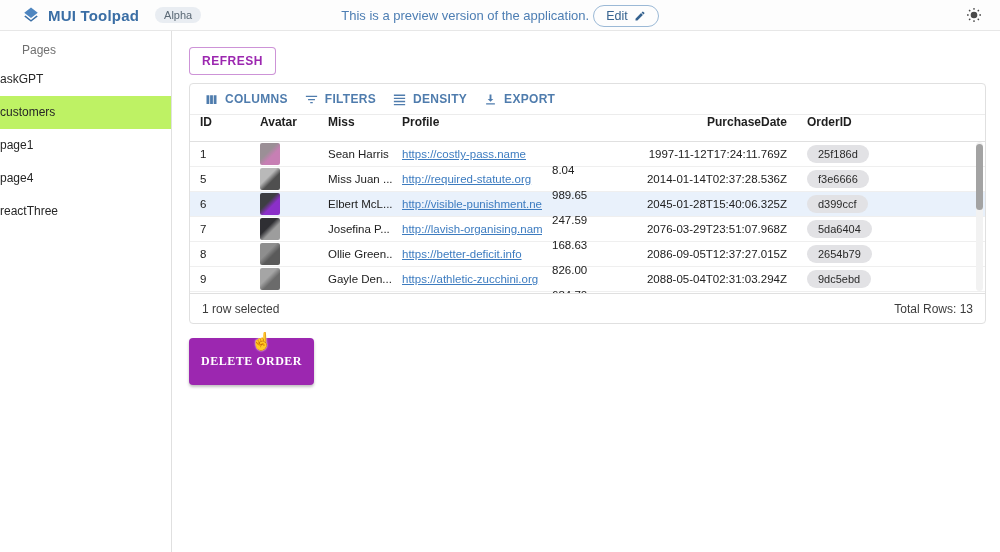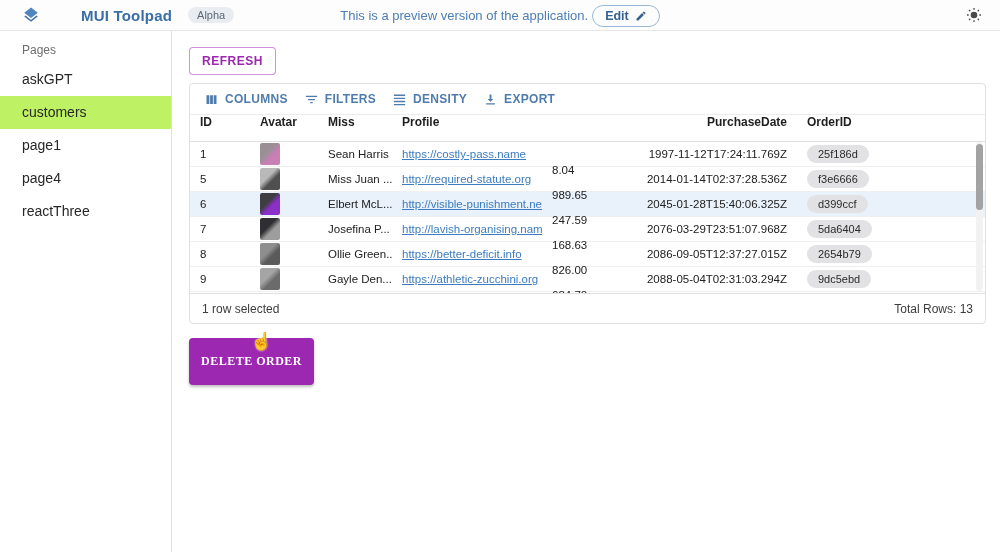--- a/index.html
+++ b/index.html
@@ -4,38 +4,38 @@
 <style>
   * { margin:0; padding:0; box-sizing:border-box; }
   html,body { width:1000px; height:552px; overflow:hidden; background:#fff;
               font-family:"Liberation Sans", sans-serif; }
 
   
   .topbar { position:absolute; left:0; top:0; width:1000px; height:31px;
             background:#fdfdfd; border-bottom:1px solid #e7e7e7;
             display:flex; align-items:center; padding:0 16px 0 22px; z-index:5; }
   .brand { display:flex; align-items:center; gap:8px; }
-  .brand-title { font-size:15px; font-weight:700; color:#3a6ea5; letter-spacing:.2px;margin-left:33px; }
+  .brand-title { font-size:15px; font-weight:700; color:#3a6ea5; letter-spacing:.2px; }
   .alpha-chip { margin-left:8px; background:#e9edf2; color:#5a6875; font-size:11px;
                 padding:2px 9px; border-radius:10px; }
   .topbar-center { position:absolute; left:0; right:0; top:0; height:31px;
                    display:flex; align-items:center; justify-content:center; gap:4px;
                    pointer-events:none; }
   .preview-text { color:#4d7eb3; font-size:13px; }
   .edit-btn { pointer-events:auto; display:flex; align-items:center; gap:6px;
               border:1px solid #9bb9d6; border-radius:14px; padding:3px 12px;
-              color:#35628f; font-size:12.5px; font-weight:700; background:#fdfdfd; cursor:pointer;text-align:center; }
+              color:#35628f; font-size:12.5px; font-weight:400; background:#fdfdfd; cursor:pointer;text-align:center; }
   .theme-toggle { margin-left:auto; width:20px; height:20px; display:flex;
                   align-items:center; justify-content:center; cursor:pointer; }
 
   
   .sidebar { position:absolute; left:0; top:31px; width:172px; bottom:0;
              background:#fff; border-right:1px solid #e0e0e0; }
   .pages-label { color:#6f6f6f; font-size:12px; padding:12px 0 6px 22px; }
-  .side-item { height:33px; line-height:33px; padding-left:22px; font-size:14px;
+  .side-item { height:33px; line-height:33px; font-size:12px;
                color:#262626; cursor:pointer; }
   .side-item.selected { background:#bef264; }
 
   
   .main { position:absolute; left:173px; top:31px; right:0; bottom:0;
           background:#fff; padding:16px 0 0 16px; }
   .refresh-btn { display:inline-block; border:1px solid rgba(156,39,176,.5);
                  color:#9c27b0; background:#fff; font-size:12px; font-weight:700;
                  letter-spacing:.5px; padding:6px 12px; border-radius:4px; cursor:pointer;
                  font-family:"Liberation Sans", sans-serif; }

